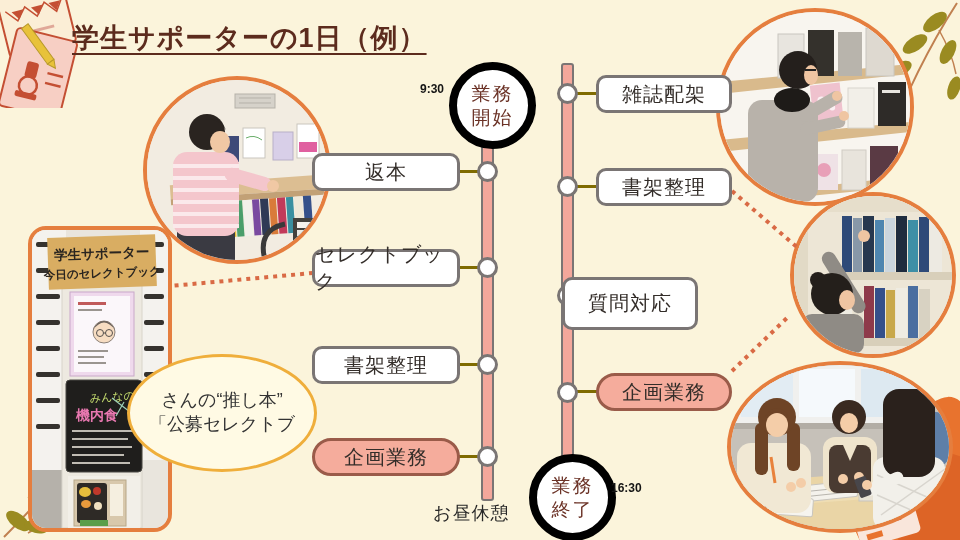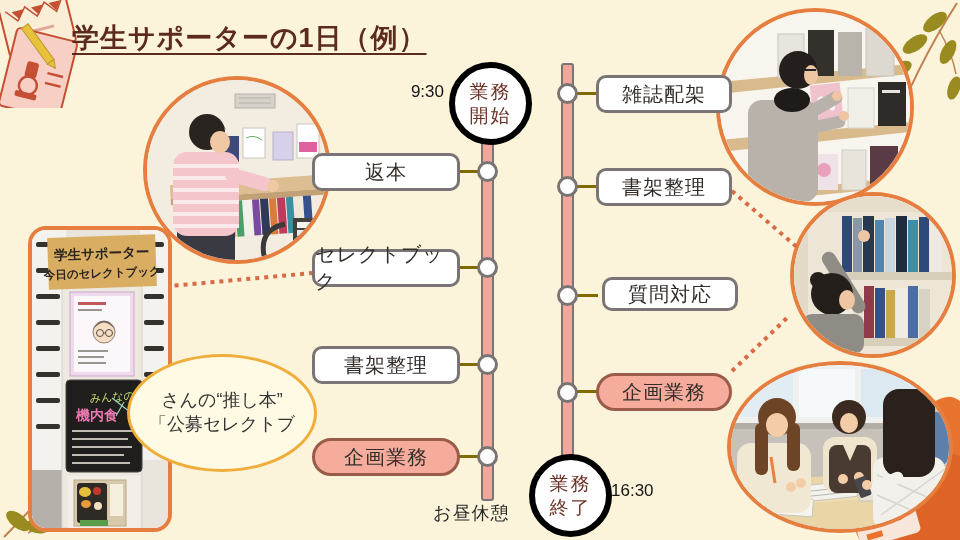--- a/index.html
+++ b/index.html
@@ -13,28 +13,28 @@
   .tl{z-index:4;}
   .bubble{z-index:5;}
   
   .title{left:72px;top:20px;font-size:27px;font-weight:800;color:#5C2B1D;
          text-decoration:underline;text-decoration-thickness:2px;text-underline-offset:6px;
          letter-spacing:1px;z-index:4;}
   
   .track{width:9px;background:#F3A79B;border:2px solid #7A7574;border-radius:3px;}
   .node{width:15px;height:15px;background:#fff;border:3px solid #7A7574;border-radius:50%;}
   .stub{height:3px;background:#7F6B00;}
-  .tl-circle{width:71px;height:71px;border-radius:50%;background:#fff;border:6px solid #000000;
+  .tl-circle{width:71px;height:71px;border-radius:50%;background:#fff;border:8px solid #000000;
              display:flex;flex-direction:column;align-items:center;justify-content:center;
              font-size:19px;color:#6B3226;line-height:1.25;letter-spacing:2px;}
   .task-box{display:flex;align-items:center;justify-content:center;background:#fff;
             border:3px solid #7A7574;border-radius:10px;font-size:20px;color:#332D29;
             letter-spacing:1px;box-sizing:border-box;}
   .task-box.highlight{background:#F5AC9C;border-color:#9A5B49;border-radius:19px;}
-  .time-label{font-size:17px;font-weight:400;color:#141414;}
+  .time-label{font-size:12px;font-weight:700;color:#141414;}
   .lunch{font-size:18px;color:#262626;letter-spacing:1px;}
   
   .photo{overflow:hidden;border:4px solid #E57E3E;background:#EFEAE0;box-sizing:border-box;}
   .round{border-radius:50%;}
   .photo svg{display:block;width:100%;height:100%;}
   
   .bubble{left:127px;top:354px;width:190px;height:118px;border-radius:50%;
           background:#FFFAE4;border:3px solid #EFAE3B;display:flex;flex-direction:column;
           align-items:center;justify-content:center;text-align:center;
           font-size:18px;line-height:1.32;color:#333;box-sizing:border-box;}
@@ -424,21 +424,21 @@
   <div class="abs tl node" style="left:557px;top:176px;"></div>
   <div class="abs tl node" style="left:557px;top:285px;"></div>
   <div class="abs tl node" style="left:557px;top:382px;"></div>
 
   <div class="abs tl task-box" style="left:596px;top:75px;width:136px;height:38px;">
     <span>雑誌配架</span>
   </div>
   <div class="abs tl task-box" style="left:596px;top:168px;width:136px;height:38px;">
     <span>書架整理</span>
   </div>
-  <div class="abs tl task-box" style="left:602px;top:277px;width:136px;height:34px;">
+  <div class="abs tl task-box" style="left:562px;top:277px;width:136px;height:53px;">
     <span>質問対応</span>
   </div>
   <div class="abs tl task-box highlight" style="left:596px;top:373px;width:136px;height:38px;">
     <span>企画業務</span>
   </div>
 
   <div class="abs tl lunch" style="left:433px;top:501px;">お昼休憩</div>
 
   <div class="abs bubble">
     <span>さんの“推し本”</span>

